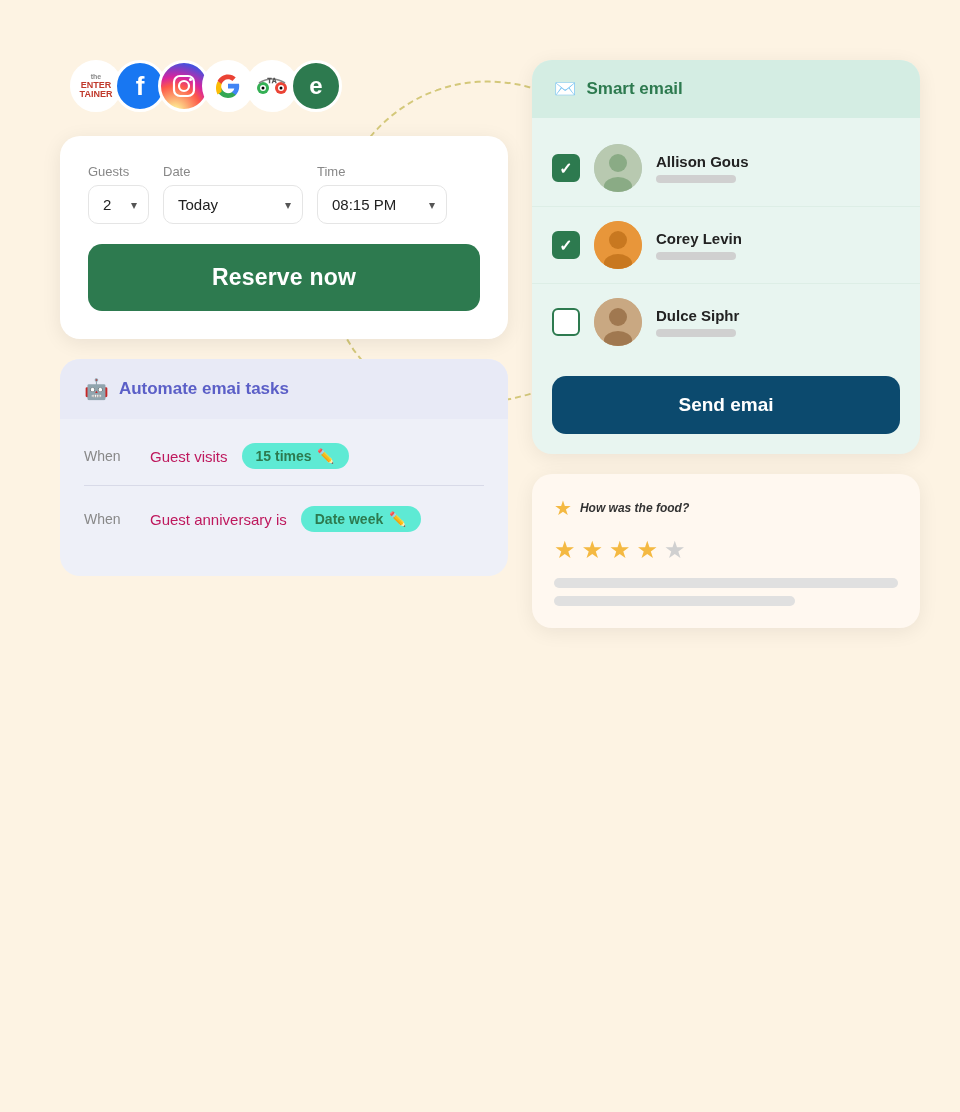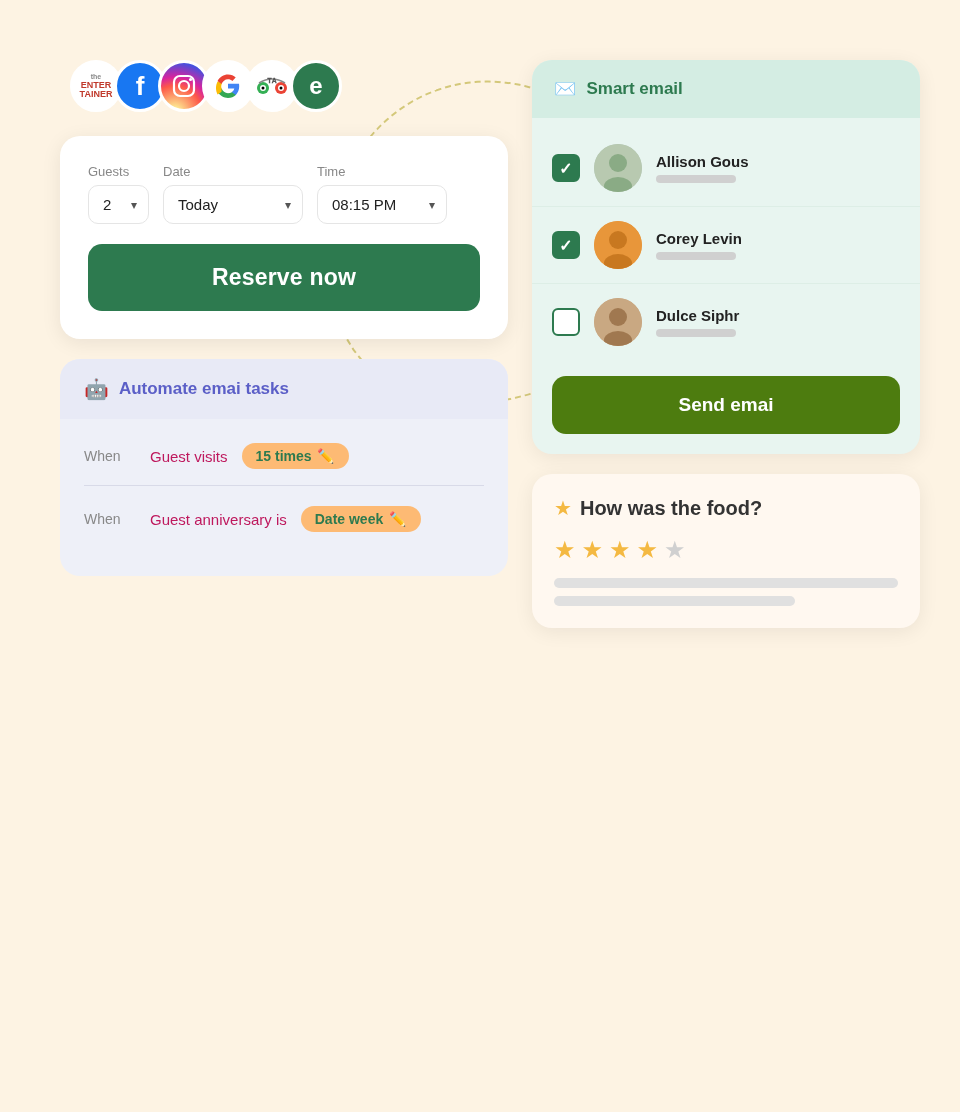--- a/index.html
+++ b/index.html
@@ -178,21 +178,21 @@
       color: #888;
       font-weight: 500;
       min-width: 52px;
     }
     .task-desc {
       font-size: 15px;
       color: #be185d;
       font-weight: 400;
     }
     .task-badge {
-      background: #fdba74;
+      background: #5eead4;
       color: #2d7a4f;
       border-radius: 20px;
       padding: 5px 14px;
       font-size: 14px;
       font-weight: 600;
       display: flex;
       align-items: center;
       gap: 6px;
     }
     .task-badge-dark {
@@ -333,21 +333,21 @@
     .contact-sub {
       width: 80px;
       height: 8px;
       background: #d0d0d0;
       border-radius: 4px;
       margin-top: 5px;
     }
     .send-email-btn {
       width: calc(100% - 40px);
       margin: 4px 20px 20px 20px;
-      background: #4d7c0f;
+      background: #0c4a6e;
       color: white;
       border: none;
       border-radius: 14px;
       padding: 18px;
       font-size: 19px;
       font-weight: 700;
       cursor: pointer;
     }
 
     
@@ -357,23 +357,24 @@
       padding: 22px 22px 22px 22px;
       box-shadow: 0 4px 20px rgba(0,0,0,0.07);
     }
     .rating-header {
       display: flex;
       align-items: center;
       gap: 8px;
       margin-bottom: 16px;
     }
     .rating-question {
-      font-size: 20px;
+      font-size: 12px;
       font-weight: 600;
       color: #333;
+      font-style: italic;
     }
     .stars-row {
       display: flex;
       gap: 6px;
       margin-bottom: 14px;
     }
     .star { font-size: 24px; }
     .star.filled { color: #f4b942; }
     .star.empty { color: #d0d0d0; }
     .rating-bar {

